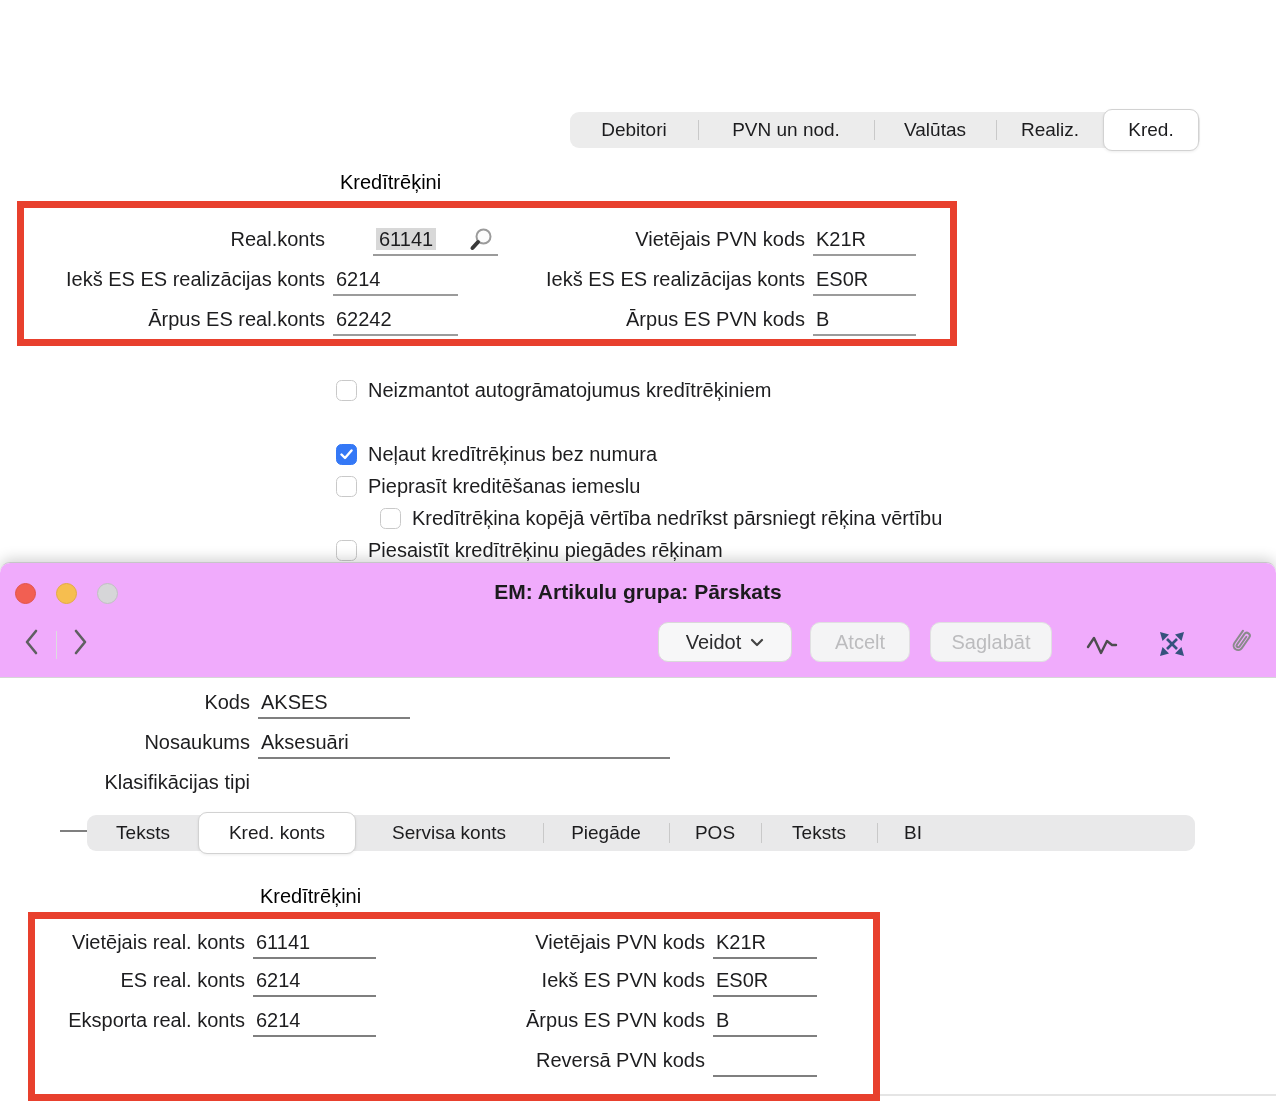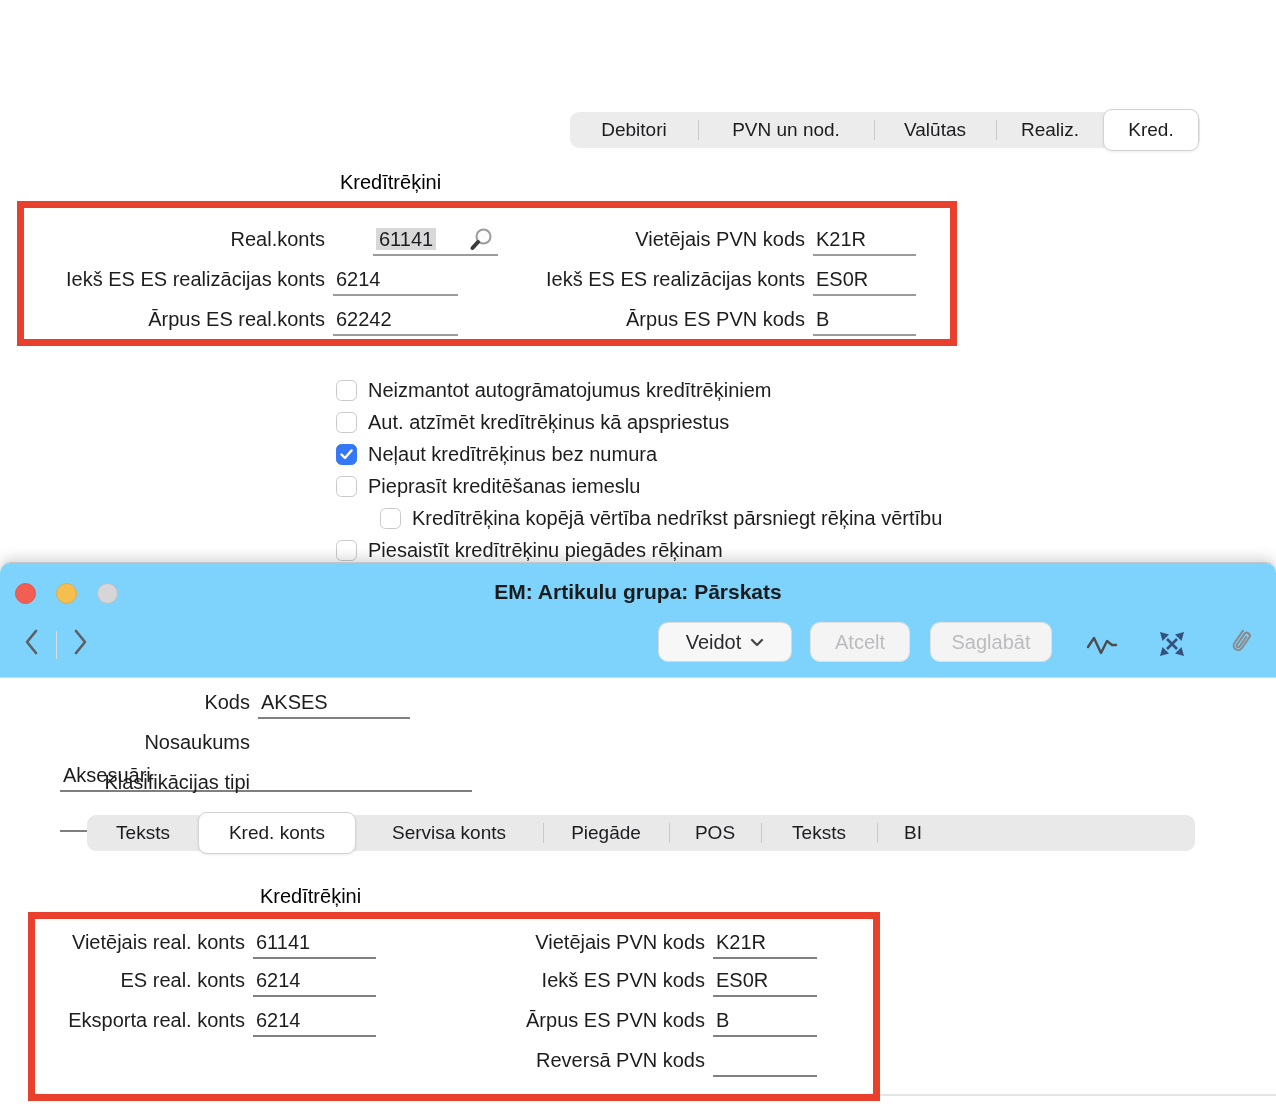--- a/index.html
+++ b/index.html
@@ -55,21 +55,21 @@
   .box{width:21px;height:21px;border-radius:5.5px;border:1.5px solid #c9c9c9;background:#fff;
        display:flex;align-items:center;justify-content:center;flex:none;}
   .box svg{display:none;}
   .box.checked{background:var(--checkbox_blue);border-color:var(--checkbox_blue);}
   .box.checked svg{display:block;}
 
   
   .window2{position:absolute;left:0;top:562px;width:1276px;height:548px;background:#fff;
     border-radius:10px 10px 0 0;border-top:1px solid #c6c6c8;
     box-shadow:0 -3px 14px rgba(0,0,0,.18);}
-  .w2-chrome{position:absolute;left:0;top:0;width:100%;height:115px;background:#7dd3fc;
+  .w2-chrome{position:absolute;left:0;top:0;width:100%;height:115px;background:#f0abfc;
     border-bottom:1px solid #d6d6d6;border-radius:10px 10px 0 0;}
   .w2-title{position:absolute;left:0;right:0;top:17px;text-align:center;
     font-size:21px;font-weight:700;color:#1b1b1d;}
   .navsep{position:absolute;width:1px;background:#dcdcde;}
   .btn{position:absolute;top:59px;height:40px;border:1px solid #d9d9d9;border-radius:10px;
     background:#f7f7f8;display:flex;align-items:center;justify-content:center;gap:9px;
     font-size:20px;font-family:inherit;padding:14px;}
   .btn.primary{color:#2b2b2d;}
   .btn.disabled{color:#bcbcbe;border-color:#e0e0e1;background:#f4f4f5;}
   .bottom-edge{position:absolute;height:2px;background:#e5e5e5;}
@@ -133,26 +133,20 @@
       <span>B</span>
     </span>
   </div>
 
   <div class="chk-row" style="top:377px;">
     <span class="box">
       
     </span>
     <span>Neizmantot autogrāmatojumus kredītrēķiniem</span>
   </div>
-  <div class="chk-row" style="top:409px;">
-    <span class="box">
-      
-    </span>
-    <span>Aut. atzīmēt kredītrēķinus kā apspriestus</span>
-  </div>
   <div class="chk-row" style="top:441px;">
     <span class="box checked">
       <svg width="13" height="11" viewBox="0 0 13 11">
           <polyline points="1.5,5.5 5,9 11.5,1.5" fill="none" stroke="#fff" stroke-width="2.4" stroke-linecap="round" stroke-linejoin="round"></polyline>
         </svg>
     </span>
     <span>Neļaut kredītrēķinus bez numura</span>
   </div>
   <div class="chk-row" style="top:473px;">
     <span class="box">
@@ -224,21 +218,21 @@
       </g>
     </svg>
   </div>
 
   <div class="fld" style="left:60px;top:126px;">
     <span class="flabel" style="width:190px;">Kods</span>
     <span class="fval" style="width:152px;">
       <span>AKSES</span>
     </span>
   </div>
-  <div class="fld" style="left:60px;top:166px;flex-direction:column;">
+  <div class="fld" style="left:60px;top:166px;">
     <span class="flabel" style="width:190px;">Nosaukums</span>
     <span class="fval" style="width:412px;">
       <span>Aksesuāri</span>
     </span>
   </div>
   <div class="fld" style="left:60px;top:206px;flex-direction:column;">
     <span class="flabel" style="width:190px;">Klasifikācijas tipi</span>
     <span class="fval" style="width:412px;">
       <span></span>
     </span>

